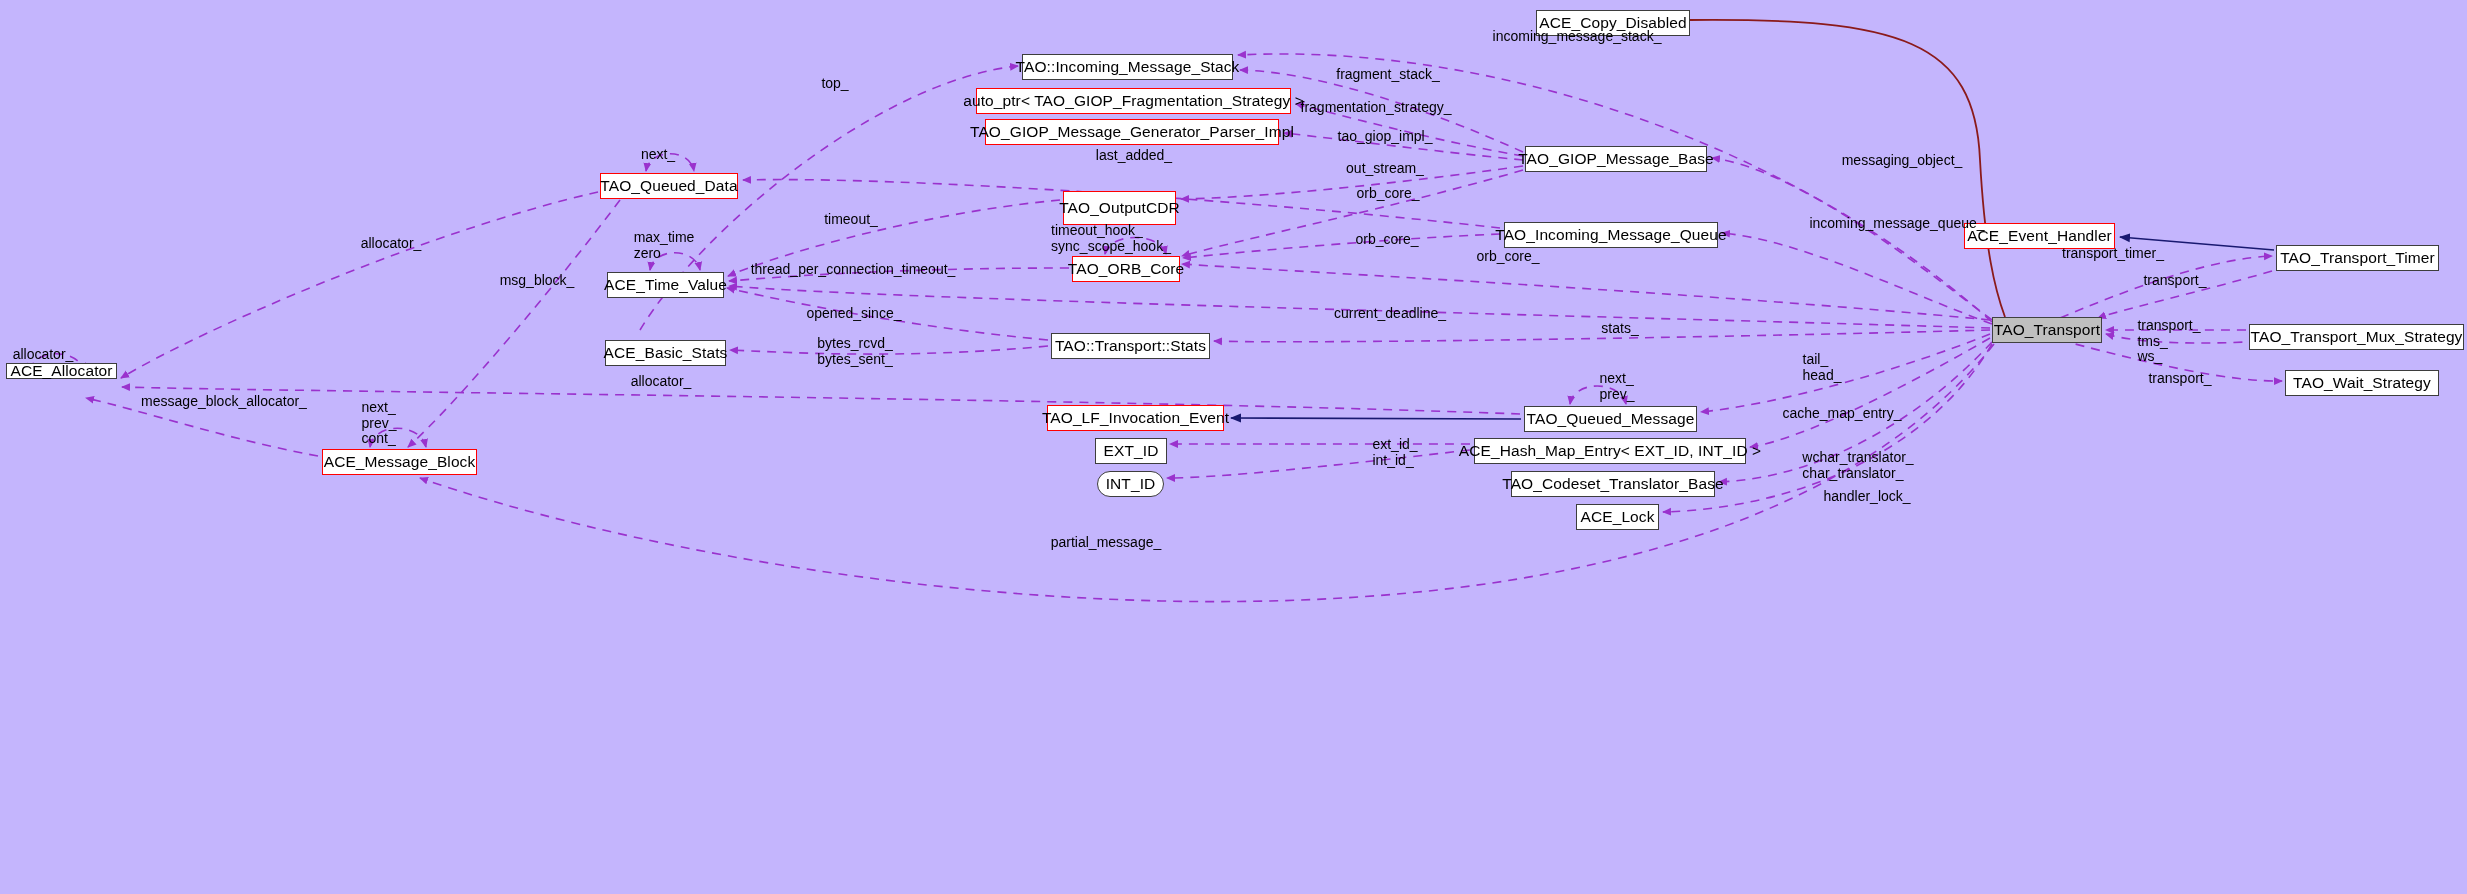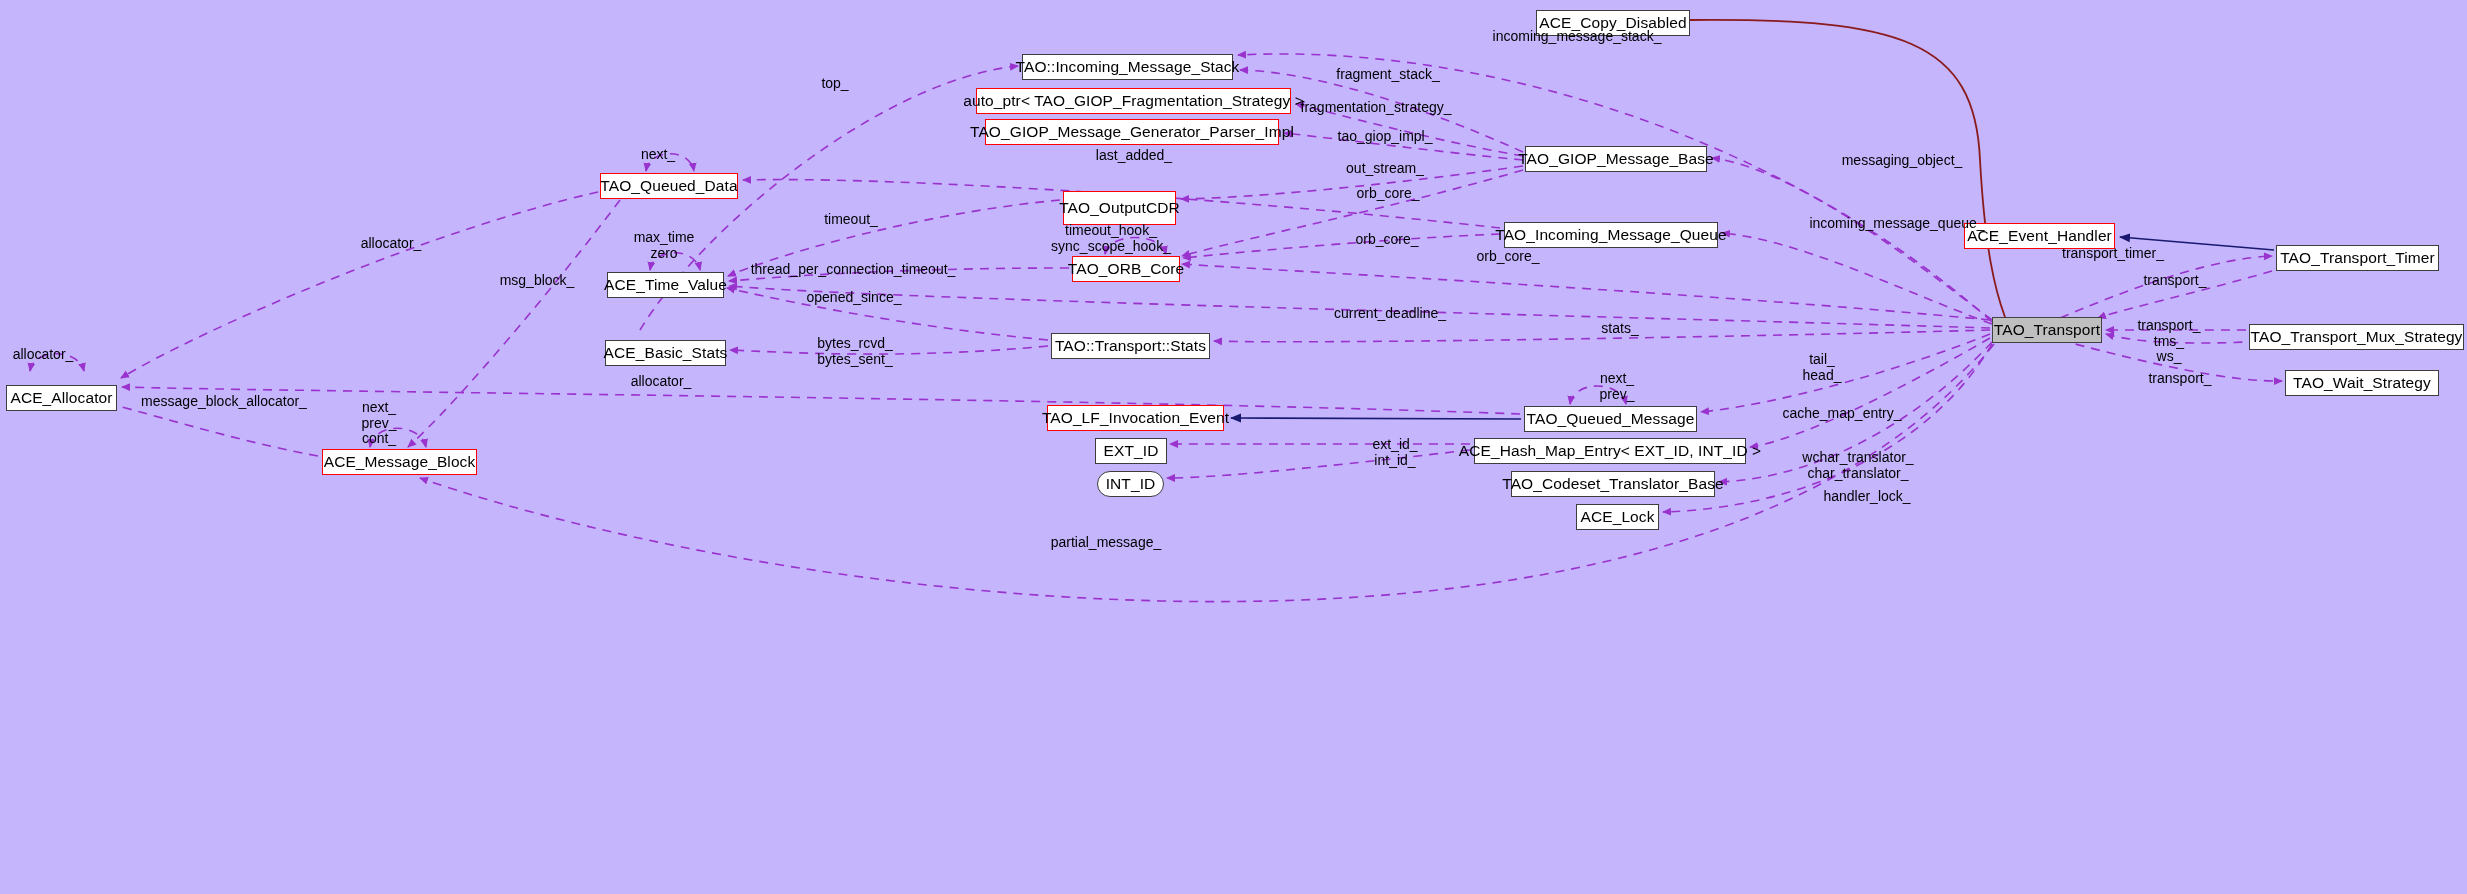--- a/index.html
+++ b/index.html
@@ -21,21 +21,21 @@
   }
   .node.red{border:1.5px solid #ff0000;}
   .node.black{border:1.5px solid #3d3d3d;}
   .node.focus{background:#bfbfbf;border:1.5px solid #404040;}
   .elabel{
     position:absolute;
     font-size:14px;
     color:#000000;
     white-space:pre;
     line-height:1.12;
-    text-align:center;
+    text-align:left;
   }
 </style>
 </head>
 <body>
 
 <div id="canvas">
 
   <svg id="edges" viewBox="0 0 2467 894" width="2467" height="894" xmlns="http://www.w3.org/2000/svg">
     <defs>
       <marker id="ah-purple" markerWidth="9" markerHeight="9" refX="8" refY="4.5" orient="auto" markerUnits="userSpaceOnUse">
@@ -152,21 +152,21 @@
   <div class="node black" style="left:1504px;top:222px;width:214px;height:26px;">TAO_Incoming_Message_Queue</div>
   <div class="node red" style="left:1964px;top:223px;width:151px;height:26px;">ACE_Event_Handler</div>
   <div class="node black" style="left:2276px;top:245px;width:163px;height:26px;">TAO_Transport_Timer</div>
   <div class="node red" style="left:1072px;top:256px;width:108px;height:26px;">TAO_ORB_Core</div>
   <div class="node black" style="left:607px;top:272px;width:117px;height:26px;">ACE_Time_Value</div>
   <div class="node focus" style="left:1992px;top:317px;width:110px;height:26px;">TAO_Transport</div>
   <div class="node black" style="left:2249px;top:324px;width:215px;height:26px;">TAO_Transport_Mux_Strategy</div>
   <div class="node black" style="left:605px;top:340px;width:121px;height:26px;">ACE_Basic_Stats</div>
   <div class="node black" style="left:1051px;top:333px;width:159px;height:26px;">TAO::Transport::Stats</div>
   <div class="node black" style="left:2285px;top:370px;width:154px;height:26px;">TAO_Wait_Strategy</div>
-  <div class="node black" style="left:6px;top:385px;width:111px;height:26px;">ACE_Allocator</div>
+  <div class="node black" style="left:6px;top:363px;width:111px;height:16px;">ACE_Allocator</div>
   <div class="node red" style="left:1047px;top:405px;width:177px;height:26px;">TAO_LF_Invocation_Event</div>
   <div class="node black" style="left:1524px;top:406px;width:173px;height:26px;">TAO_Queued_Message</div>
   <div class="node black" style="left:1095px;top:438px;width:72px;height:26px;">EXT_ID</div>
   <div class="node black" style="left:1474px;top:438px;width:272px;height:26px;">ACE_Hash_Map_Entry&lt; EXT_ID, INT_ID &gt;</div>
   <div class="node red" style="left:322px;top:449px;width:155px;height:26px;">ACE_Message_Block</div>
   <div class="node black" style="left:1097px;top:471px;width:67px;height:26px;border-radius:13px;">INT_ID</div>
   <div class="node black" style="left:1511px;top:471px;width:204px;height:26px;">TAO_Codeset_Translator_Base</div>
   <div class="node black" style="left:1576px;top:504px;width:83px;height:26px;">ACE_Lock</div>
 
   <div class="elabel" style="left:1577px;top:29px;transform:translateX(-50%);">incoming_message_stack_</div>
@@ -185,21 +185,21 @@
 sync_scope_hook_</div>
   <div class="elabel" style="left:1387px;top:232px;transform:translateX(-50%);">orb_core_</div>
   <div class="elabel" style="left:391px;top:236px;transform:translateX(-50%);">allocator_</div>
   <div class="elabel" style="left: 664px; top: 230px; transform: translateX(-50%); white-space: pre;">max_time
 zero</div>
   <div class="elabel" style="left:2113px;top:246px;transform:translateX(-50%);">transport_timer_</div>
   <div class="elabel" style="left:1508px;top:249px;transform:translateX(-50%);">orb_core_</div>
   <div class="elabel" style="left:853px;top:262px;transform:translateX(-50%);">thread_per_connection_timeout_</div>
   <div class="elabel" style="left:537px;top:273px;transform:translateX(-50%);">msg_block_</div>
   <div class="elabel" style="left:2175px;top:273px;transform:translateX(-50%);">transport_</div>
-  <div class="elabel" style="left:854px;top:290px;transform:translateX(-50%);">opened_since_</div>
+  <div class="elabel" style="left:854px;top:306px;transform:translateX(-50%);">opened_since_</div>
   <div class="elabel" style="left:1390px;top:306px;transform:translateX(-50%);">current_deadline_</div>
   <div class="elabel" style="left: 2169px; top: 318px; transform: translateX(-50%); white-space: pre;">transport_
 tms_
 ws_</div>
   <div class="elabel" style="left:1620px;top:321px;transform:translateX(-50%);">stats_</div>
   <div class="elabel" style="left:43px;top:347px;transform:translateX(-50%);">allocator_</div>
   <div class="elabel" style="left: 855px; top: 336px; transform: translateX(-50%); white-space: pre;">bytes_rcvd_
 bytes_sent_</div>
   <div class="elabel" style="left: 1822px; top: 352px; transform: translateX(-50%); white-space: pre;">tail_
 head_</div>

